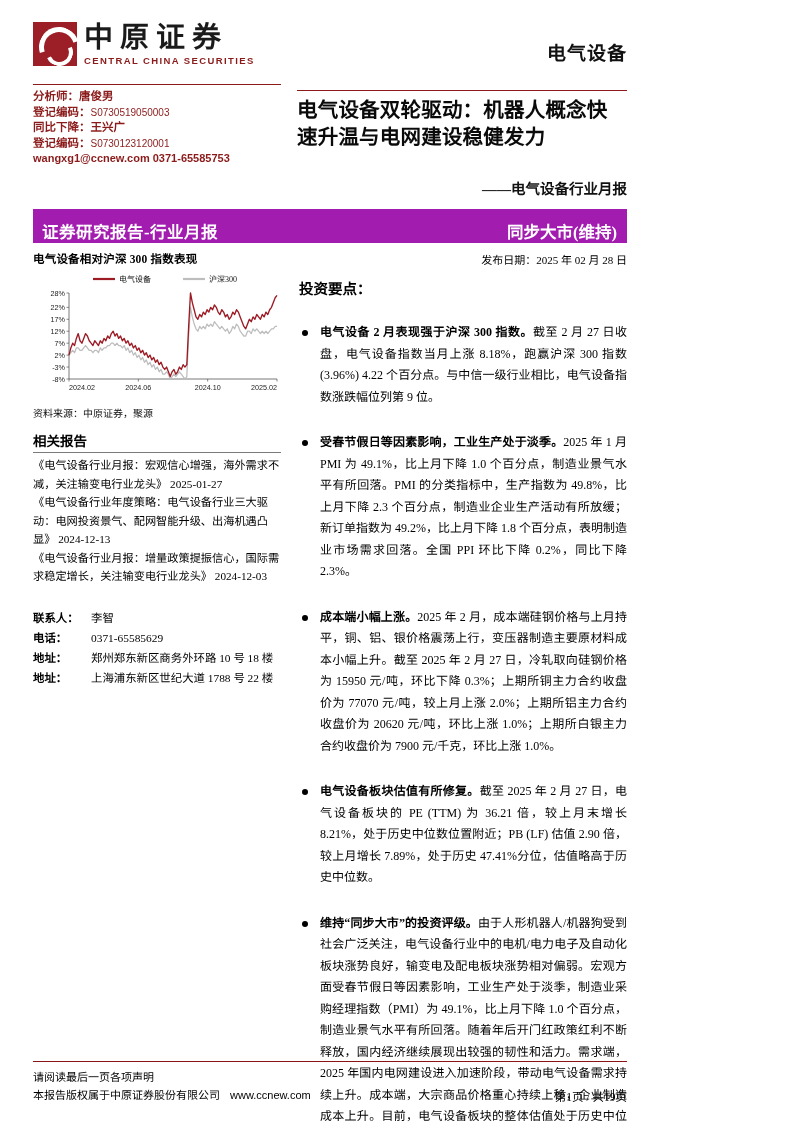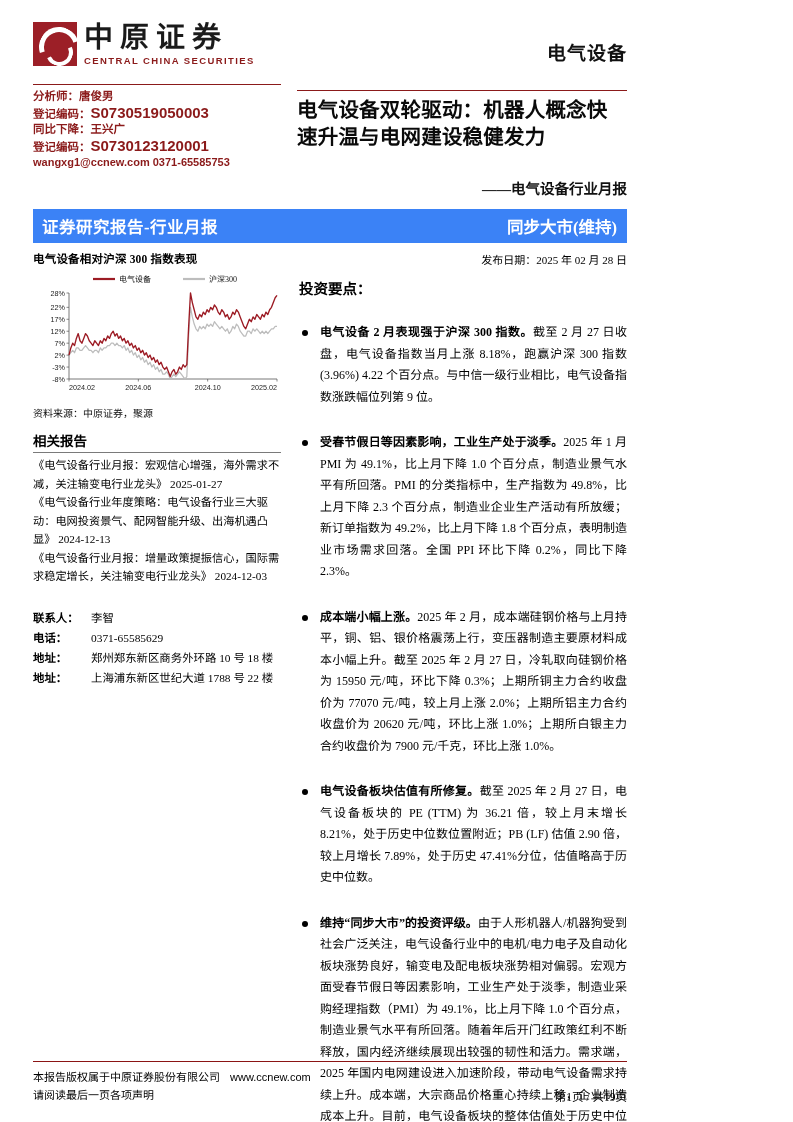--- a/index.html
+++ b/index.html
@@ -107,23 +107,23 @@
   }
   .analyst-block .row { white-space: nowrap; }
   .an-cn {
     font-family: Liberation Mono, monospace;
     font-weight: bold;
     color: #8b1a1a;
     font-size: 11.5px;
   }
   .an-val {
     font-family: "Liberation Sans", sans-serif;
-    font-weight: bold;
+    font-weight: normal;
     color: #8b1a1a;
-    font-size: 15px;
+    font-size: 10px;
   }
   .an-mail {
     font-family: "Liberation Sans", sans-serif;
     font-weight: bold;
     color: #8b1a1a;
     font-size: 11px;
   }
 
   
   .title-sep {
@@ -142,24 +142,24 @@
     text-align: right;
     font-size: 14.5px;
     font-weight: bold;
     margin-top: 26px;
     color: #111;
   }
 
   
   .banner {
     margin-top: 11px;
-    background: #3b82f6;
+    background: #a21caf;
     height: 34px;
     display: flex;
-    align-items: center;
+    align-items: flex-end;
     justify-content: space-between;
     padding: 0 10px 0 9px;
     box-sizing: border-box;
   }
   .banner-left {
     color: #ffffff;
     font-size: 16.5px;
     font-weight: bold;
     letter-spacing: 0.5px;
   }
@@ -417,22 +417,22 @@
         <li><span class="lead">维持“同步大市”的投资评级。</span><span>由于人形机器人/机器狗受到社会广泛关注，电气设备行业中的电机/电力电子及自动化板块涨势良好，输变电及配电板块涨势相对偏弱。宏观方面受春节假日等因素影响，工业生产处于淡季，制造业采购经理指数（PMI）为 49.1%，比上月下降 1.0 个百分点，制造业景气水平有所回落。随着年后开门红政策红利不断释放，国内经济继续展现出较强的韧性和活力。需求端，2025 年国内电网建设进入加速阶段，带动电气设备需求持续上升。成本端，大宗商品价格重心持续上移，企业制造成本上升。目前，电气设备板块的整体估值处于历史中位数附近。电气设备板块估值有望继续修复，一方面，机器人/机器狗热度不减，电机/电力电子及自动化板块表现愈发强劲，另一方面随着电网建设加速，输变电设备及配电设备有望迎来持续增长。</span></li>
         <li><span class="lead">风险提示：</span><span>经济复苏不及预期；电网投资下滑；出口不及预期；产业链价格波动风险。</span></li>
       </ul>
     </div>
   </div>
 
   <div class="footer">
     <div class="footer-rule"></div>
     <div class="footer-inner">
       <div class="footer-left">
+        <div>请阅读最后一页各项声明</div>
         <div>
           <span>本报告版权属于中原证券股份有限公司</span><span class="www">www.ccnew.com</span>
         </div>
-        <div>请阅读最后一页各项声明</div>
       </div>
       <div class="footer-right">第1页 / 共19页</div>
     </div>
   </div>
 
 </div>
 
 </body></html>

